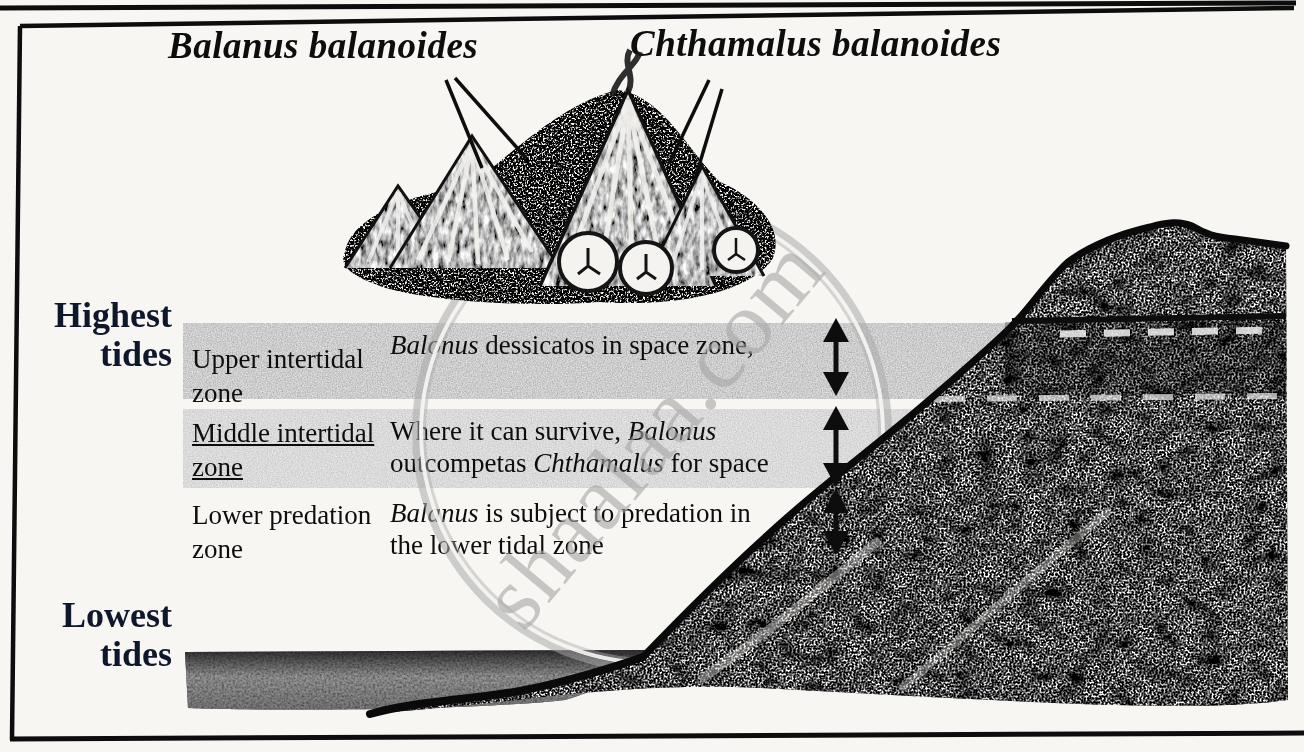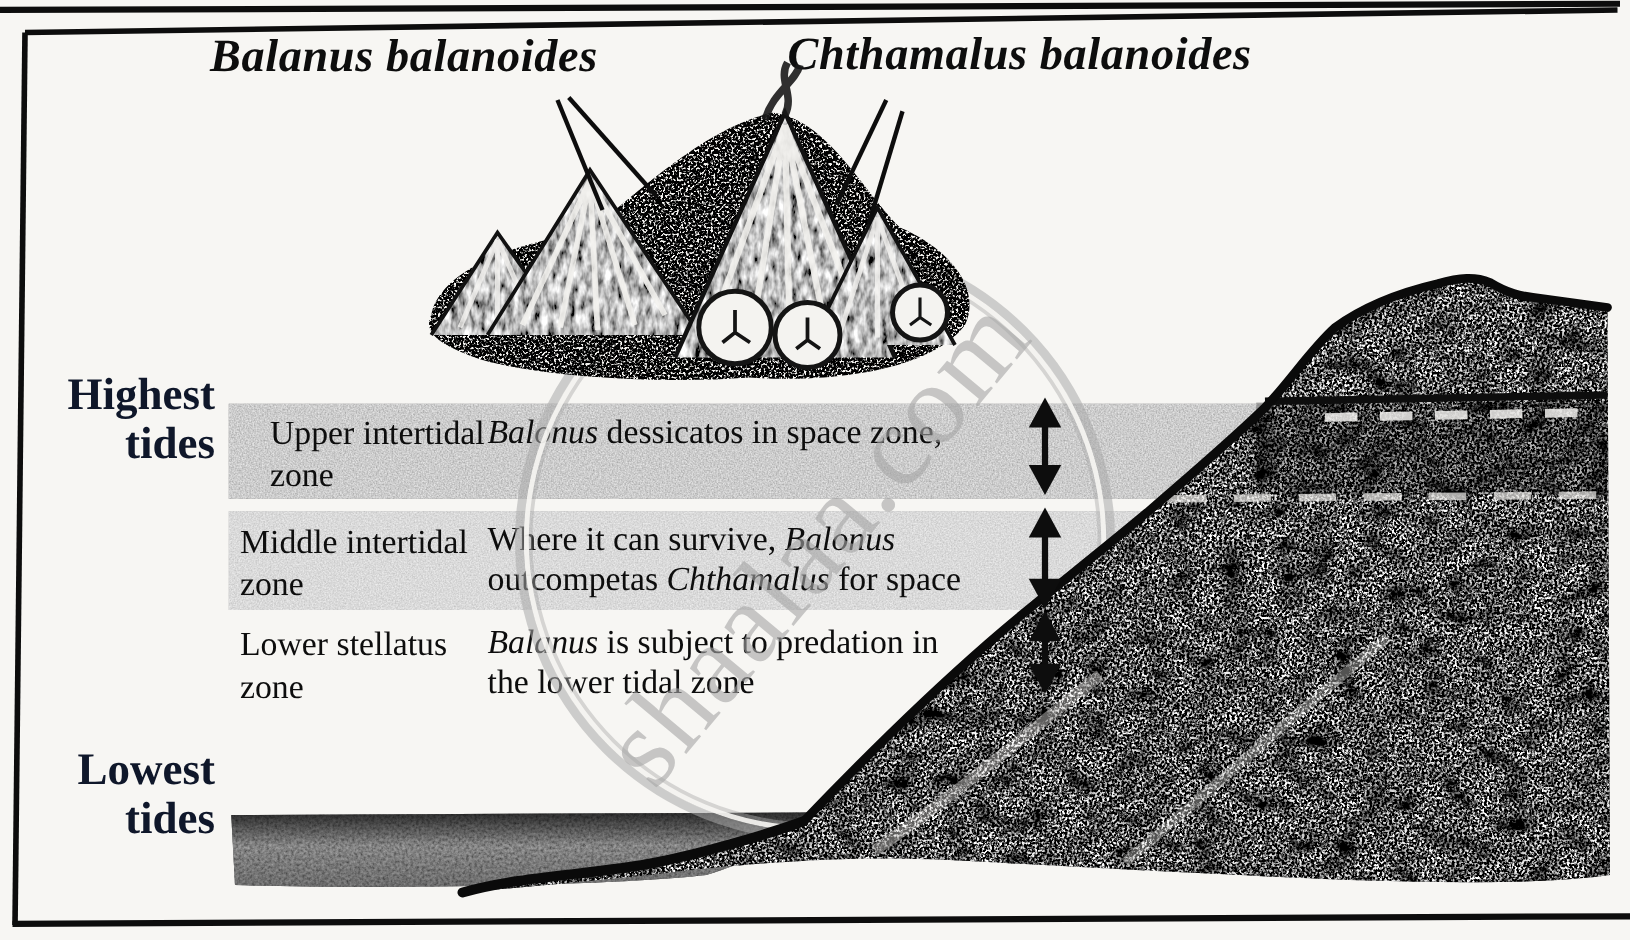--- a/index.html
+++ b/index.html
@@ -90,30 +90,30 @@
 
   <div class="txt tide-label" style="left:0px;top:296px;">
     <div>Highest</div>
     <div>tides</div>
   </div>
   <div class="txt tide-label" style="left:0px;top:596px;">
     <div>Lowest</div>
     <div>tides</div>
   </div>
 
-  <div class="txt zone-label" style="top:329px;margin-left:24px;">
+  <div class="txt zone-label" style="top:342px;">
     <div>Upper intertidal</div>
       <div>zone</div>
   </div>
-  <div class="txt zone-label" style="top:416px;">
+  <div class="txt zone-label" style="top:416px;text-decoration:underline;">
     <div>Middle intertidal</div>
       <div>zone</div>
   </div>
   <div class="txt zone-label" style="top:498px;">
-    <div>Lower stellatus</div>
+    <div>Lower predation</div>
       <div>zone</div>
   </div>
 
   <div class="txt zone-desc" style="top:329px;">
     <div><i>Balonus</i><span> dessicatos in space zone,</span></div>
   </div>
   <div class="txt zone-desc" style="top:497px;">
     <div><i>Balanus</i><span> is subject to predation in</span></div>
       <div><span>the lower tidal zone</span></div>
   </div>

